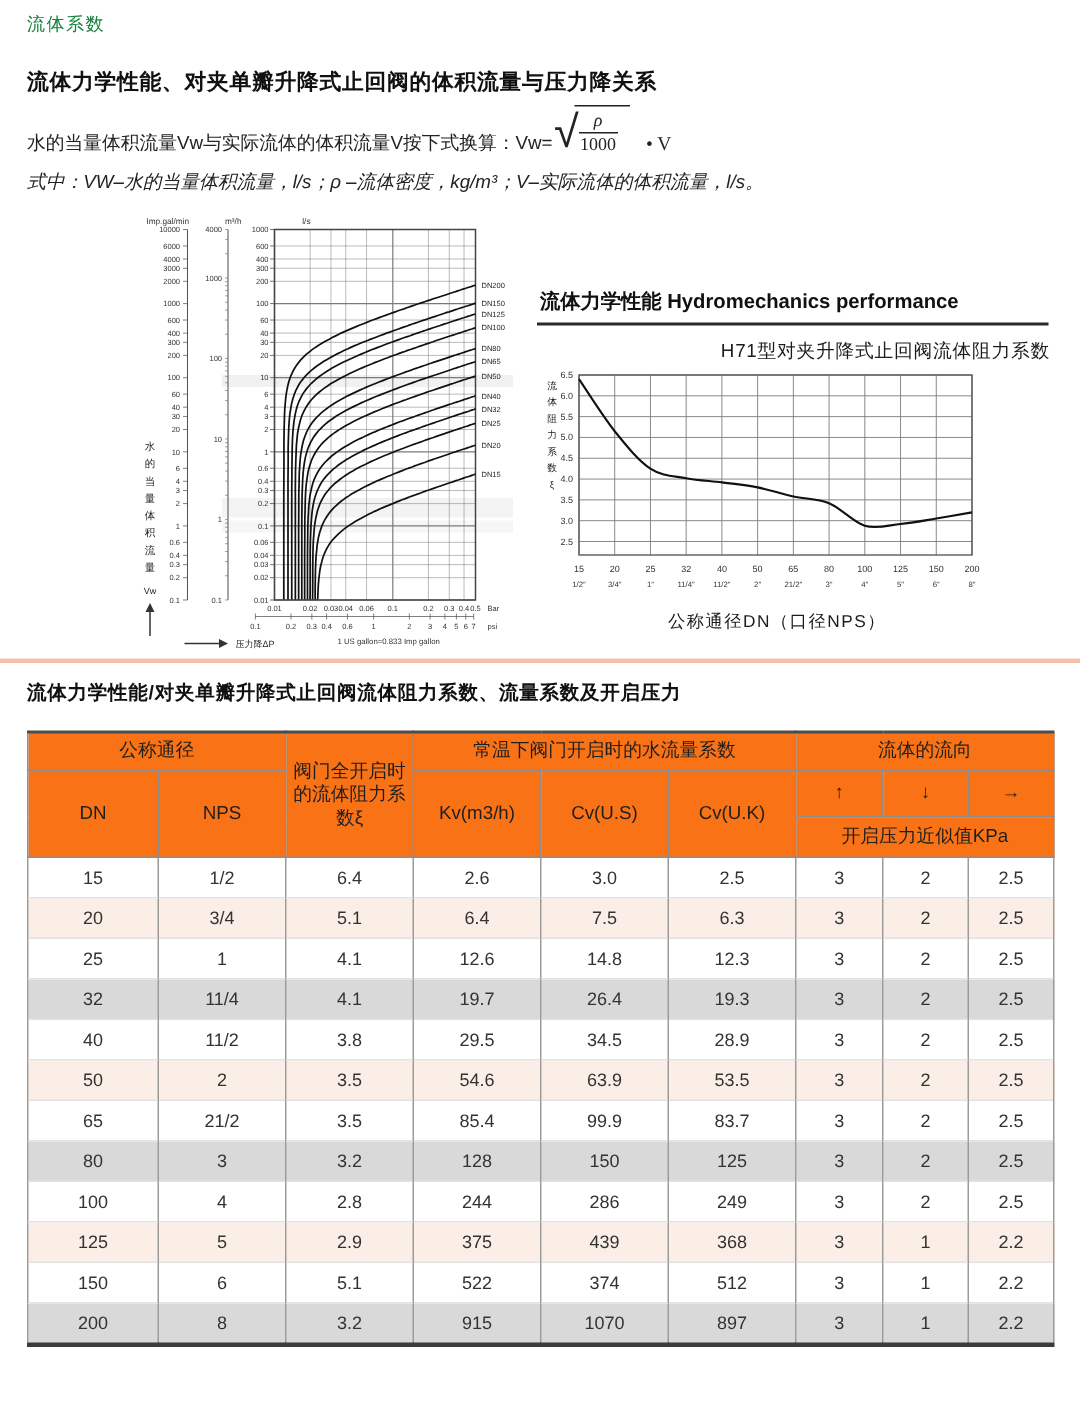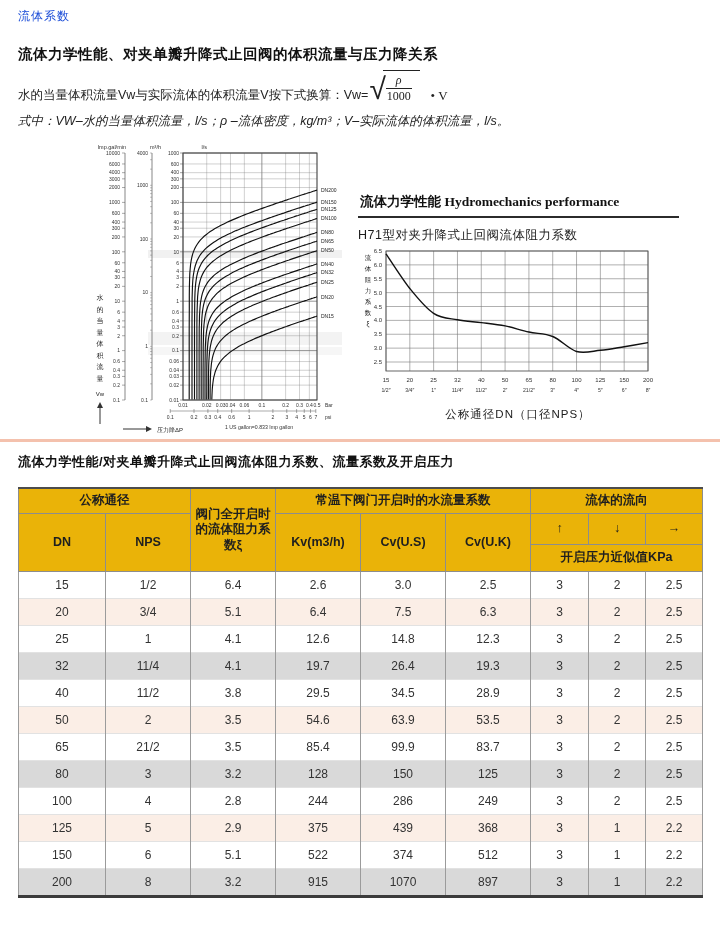--- a/index.html
+++ b/index.html
@@ -2,44 +2,44 @@
 <html><head>
 <meta charset="utf-8">
 <style>
   html,body{margin:0;padding:0;}
   body{
     width:720px;height:941px;position:relative;background:#ffffff;
     font-family:"Liberation Sans","DejaVu Sans",sans-serif;color:#222;
     overflow:hidden;
   }
   .abs{position:absolute;}
-  .top-label{left:18px;top:8px;font-size:12px;color:#1d4ed8;letter-spacing:1px;}
+  .top-label{left:18px;top:8px;font-size:12px;color:#15803d;letter-spacing:1px;}
   .h1{left:18px;top:45px;font-size:14.5px;font-weight:bold;color:#111;letter-spacing:0.5px;}
   .formula-line{left:18px;top:68px;height:36px;display:flex;align-items:flex-end;font-size:12.5px;color:#222;}
   .sqrt{display:inline-flex;align-items:center;margin:0 3px 0 1px;}
   .radical{font-size:30px;line-height:0.9;font-weight:300;color:#222;transform:translateY(1px);}
   .radicand{border-top:1.5px solid #222;padding:2px 8px 0 3px;margin-left:-3px;}
   .frac{display:inline-flex;flex-direction:column;align-items:center;
         font-family:"Liberation Serif","DejaVu Serif",serif;font-size:12px;line-height:1.15;}
   .frac .num{font-style:italic;padding:0 10px;border-bottom:1px solid #222;}
   .frac .den{padding-top:1px;}
   .fsuffix{margin-left:8px;font-size:13px;font-family:"Liberation Serif","DejaVu Serif",serif;}
   .formula-where{left:18px;top:113px;font-size:12.5px;color:#222;font-style:italic;}
   .chart-wrap{left:30px;top:140px;width:335px;height:300px;}
   svg{font-family:"Liberation Sans","DejaVu Sans",sans-serif;}
   .right-block{left:358px;top:192px;width:342px;}
   .hydro-header{display:inline-block;font-size:13.5px;font-weight:bold;color:#111;
-                padding:0 60px 5px 2px;border-bottom:2px solid #2b2b2b;font-family:Liberation Serif, serif;}
-  .xi-title{margin:9px 0 2px;text-align:left;font-size:12.5px;color:#1c1c1c;letter-spacing:0.5px;}
+                padding:0 60px 5px 2px;border-bottom:2px solid #2b2b2b;}
+  .xi-title{margin:9px 0 2px;text-align:right;font-size:12.5px;color:#1c1c1c;letter-spacing:0.5px;}
   .xi-xlabel{text-align:center;width:320px;font-size:11.5px;color:#1c1c1c;margin-top:5px;letter-spacing:1px;}
   .divider{left:0;top:439px;width:720px;height:3px;background:#f4c1ad;}
   .h2{left:18px;top:453px;font-size:13px;font-weight:bold;color:#111;letter-spacing:0.5px;}
   .spec-table{left:18px;top:487px;width:684px;border-collapse:collapse;table-layout:fixed;
               border-top:2px solid #4c4c4c;border-bottom:3px solid #3b3b3b;}
-  .spec-table th{background:#eab308;border:1px solid #8d8d8d;font-size:12.5px;font-weight:bold;
+  .spec-table th{background:#f97316;border:1px solid #8d8d8d;font-size:12.5px;font-weight:normal;
                  color:#1f1f1f;padding:2px 1px;line-height:1.25;}
   .spec-table td{border-left:1px solid #9b9b9b;border-right:1px solid #9b9b9b;border-top:1px solid #e2e2e2;
                  font-size:12px;color:#333;text-align:center;height:26px;padding:0;}
   .spec-table tr.row-pink td{background:#fbeee6;}
   .spec-table tr.row-gray td{background:#d9d9d9;}
   .spec-table tr.row-white td{background:#ffffff;}
   .th-r1{height:20px;}
   .th-arrow{height:26px;font-weight:normal;font-size:13px;}
   .th-kpa{height:22px;}
 </style>

